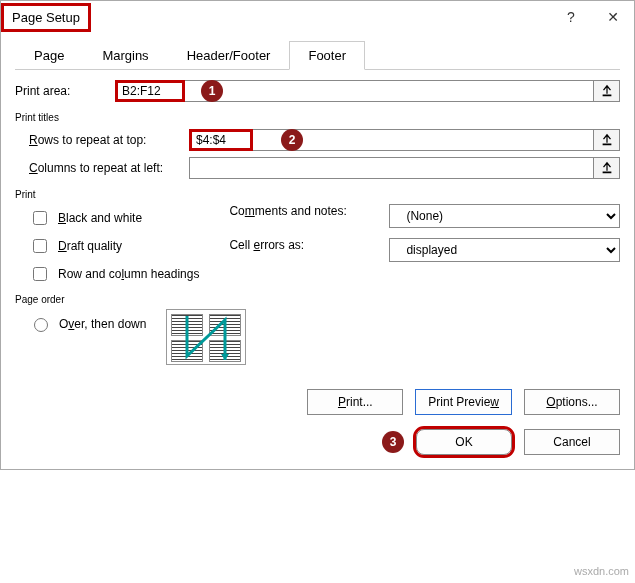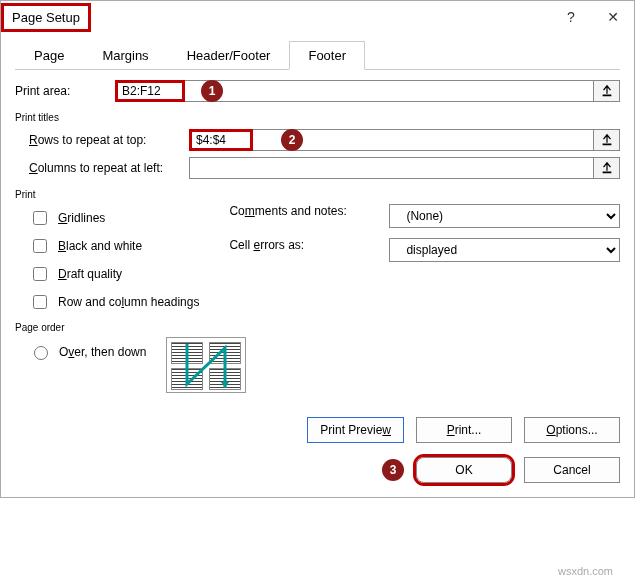--- a/index.html
+++ b/index.html
@@ -178,21 +178,21 @@
     background:#8b1a1a;
     color:#fff;
     font-weight:bold;
     display:flex;align-items:center;justify-content:center;
     font-size:12px;
     position:absolute;
     z-index:5;
   }
   .u { text-decoration: underline; text-decoration-thickness:1px;}
   .watermark {
-    position:absolute; right:22px; bottom:6px;
+    position:absolute; right:6px; bottom:6px;
     font-size:11px; color:#aaa;
   }
 </style>
 </head>
 <body>
 
 <div class="dialog">
 
   <div class="titlebar">
     <span class="title">Page Setup</span>
@@ -253,24 +253,20 @@
           </span>
         </div>
       </div>
     </div>
 
     <div class="section-label">Print</div>
     <div class="indent grp">
       <div class="check-col">
         <label class="check-row">
           <input type="checkbox" style="">
-          <span><span class="u">G</span>ridlines</span>
-        </label>
-        <label class="check-row">
-          <input type="checkbox" style="">
           <span><span class="u">B</span>lack and white</span>
         </label>
         <label class="check-row">
           <input type="checkbox" style="">
           <span><span class="u">D</span>raft quality</span>
         </label>
         <label class="check-row">
           <input type="checkbox" style="">
           <span>Row and co<span class="u">l</span>umn headings</span>
         </label>
@@ -305,22 +301,22 @@
         <div class="mini-page" style="left:4px; top:30px;"></div>
         <div class="mini-page" style="left:42px; top:30px;"></div>
         <svg class="arrow" style="left:0;top:0;width:80px;height:56px;" viewBox="0 0 80 56">
           <path d="M20 6 L20 46 L58 10 L58 50"></path>
           <path d="M54 44 L58 50 L62 44" fill="#009999" stroke="none"></path>
         </svg>
       </div>
     </div>
 
     <div class="btn-row">
+      <button class="btn"><span class="u">P</span>rint...</button>
       <button class="btn primary">Print Previe<span class="u">w</span></button>
-      <button class="btn"><span class="u">P</span>rint...</button>
       <button class="btn"><span class="u">O</span>ptions...</button>
     </div>
 
     <div class="footer-row" style="position:relative;">
       <span class="callout" style="position:static;">3</span>
       <button class="btn hl-red">OK</button>
       <button class="btn">Cancel</button>
     </div>
 
   </div>

